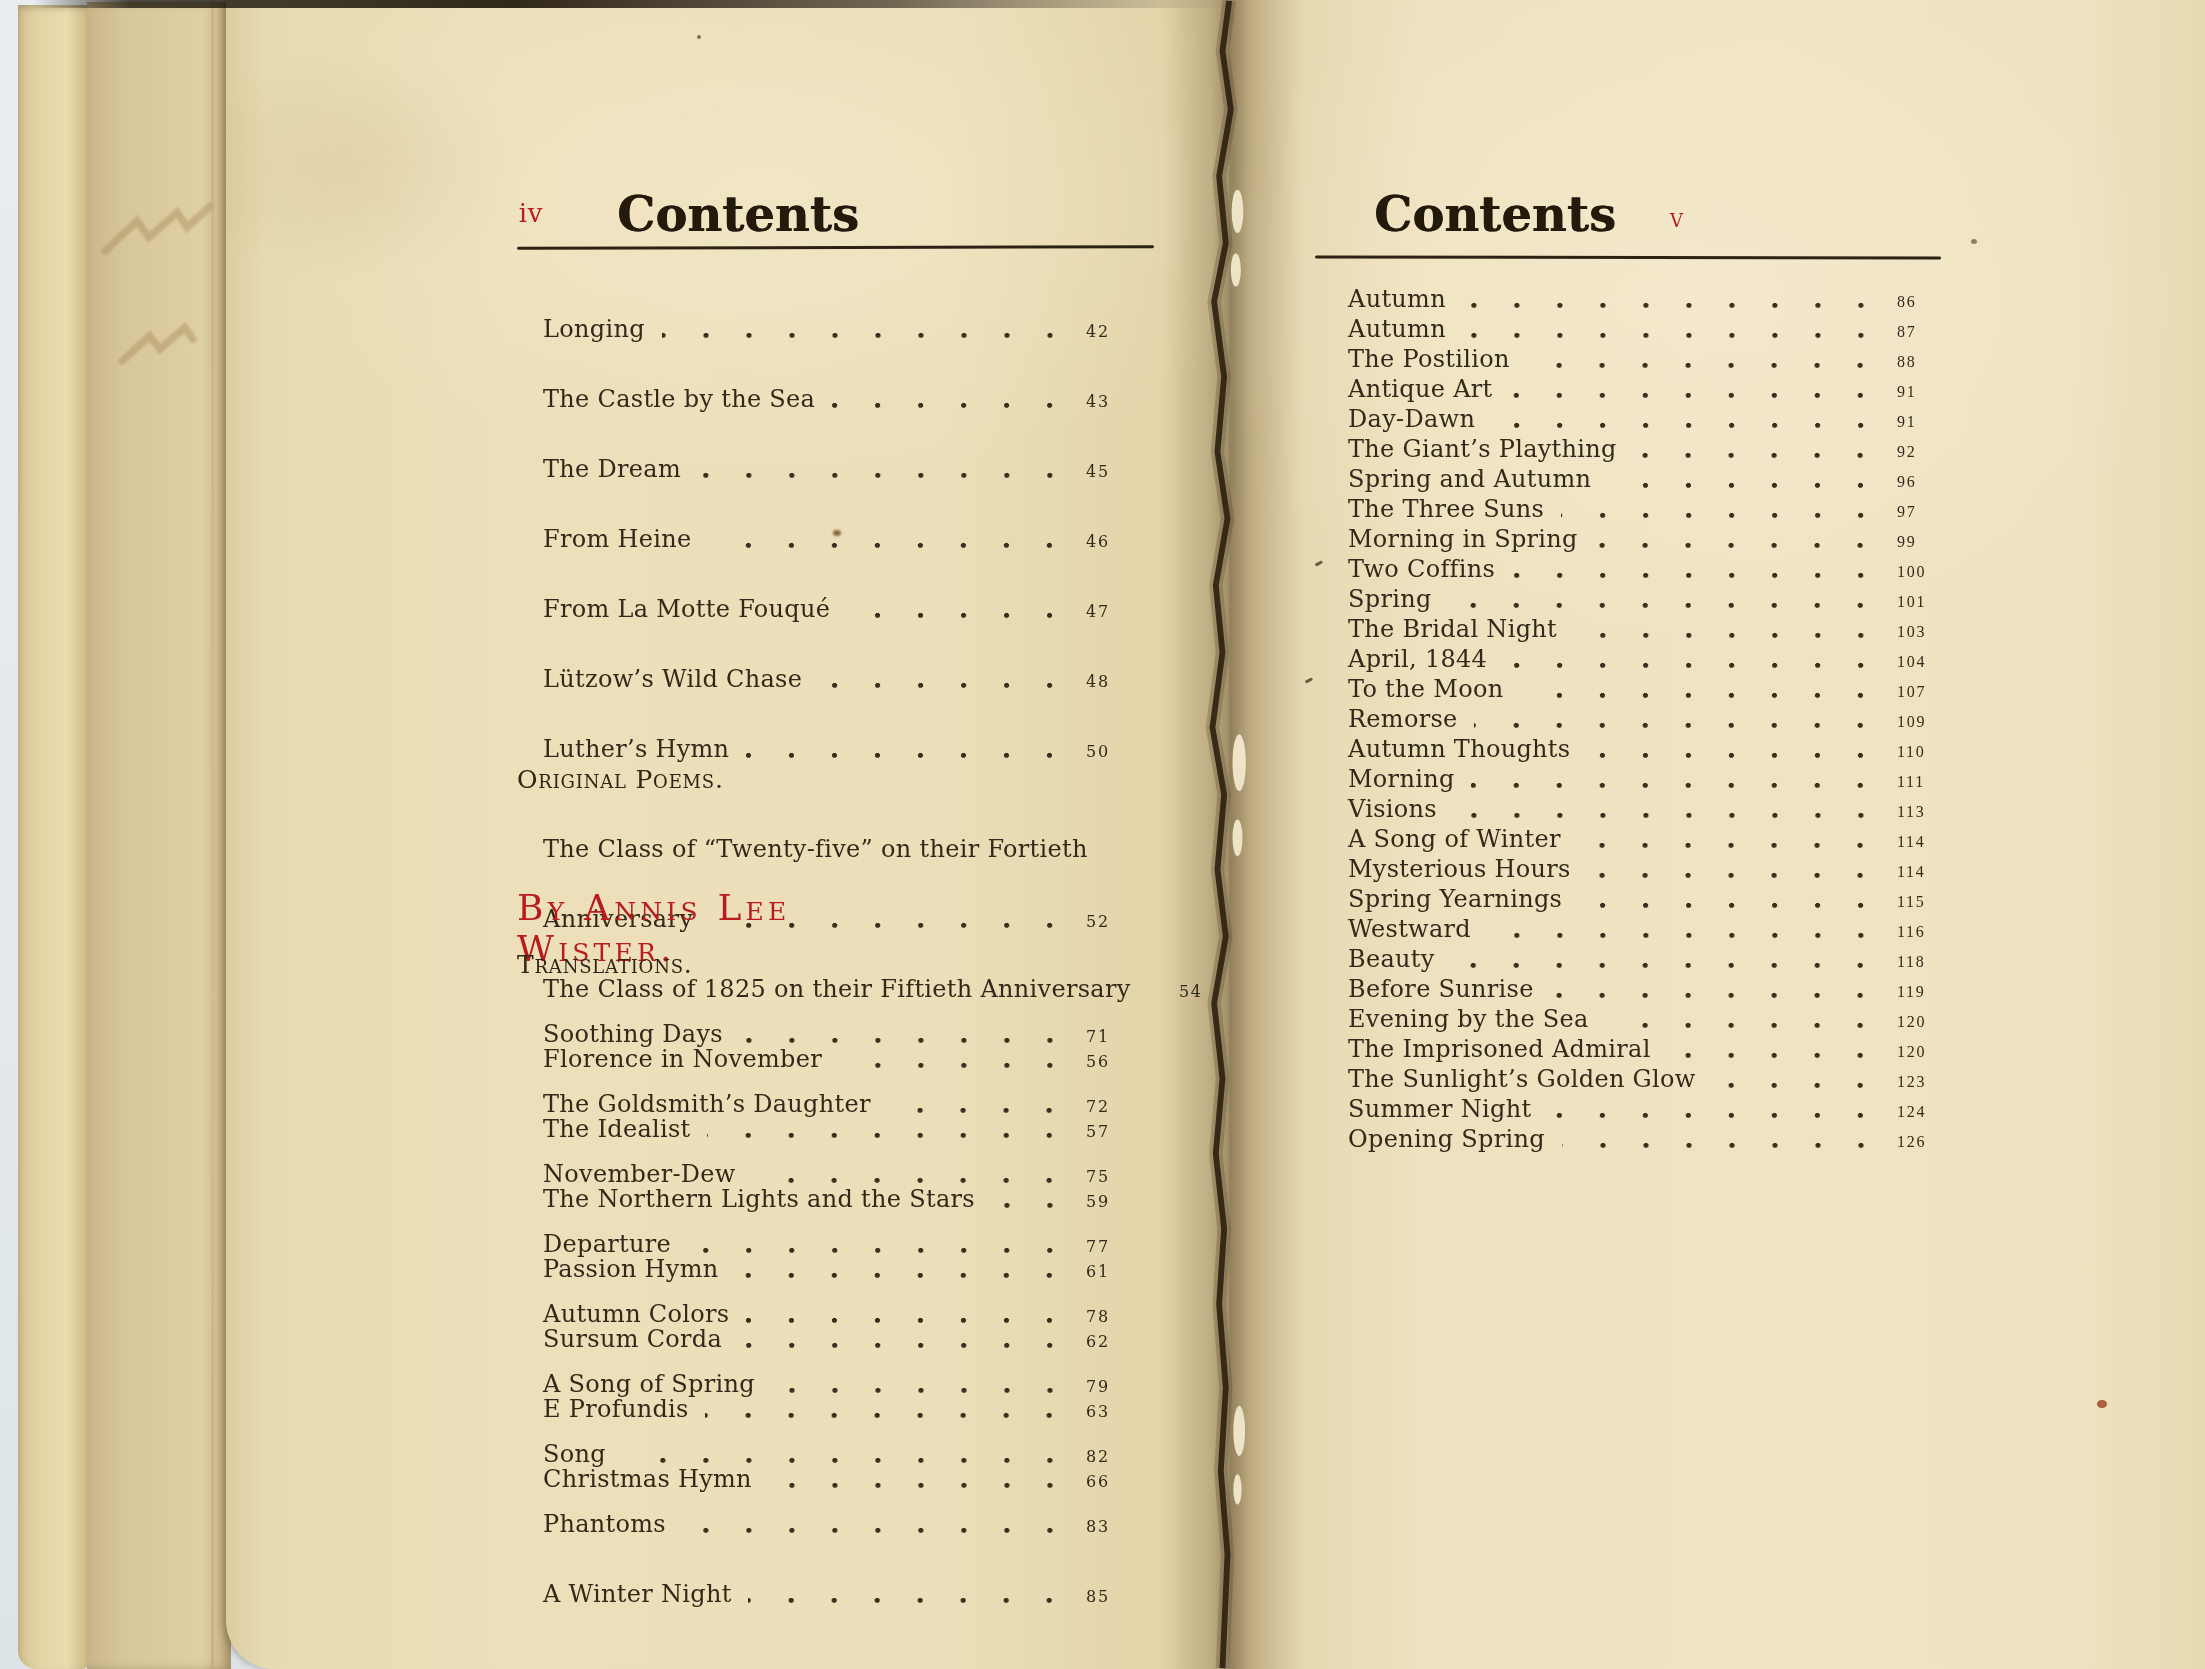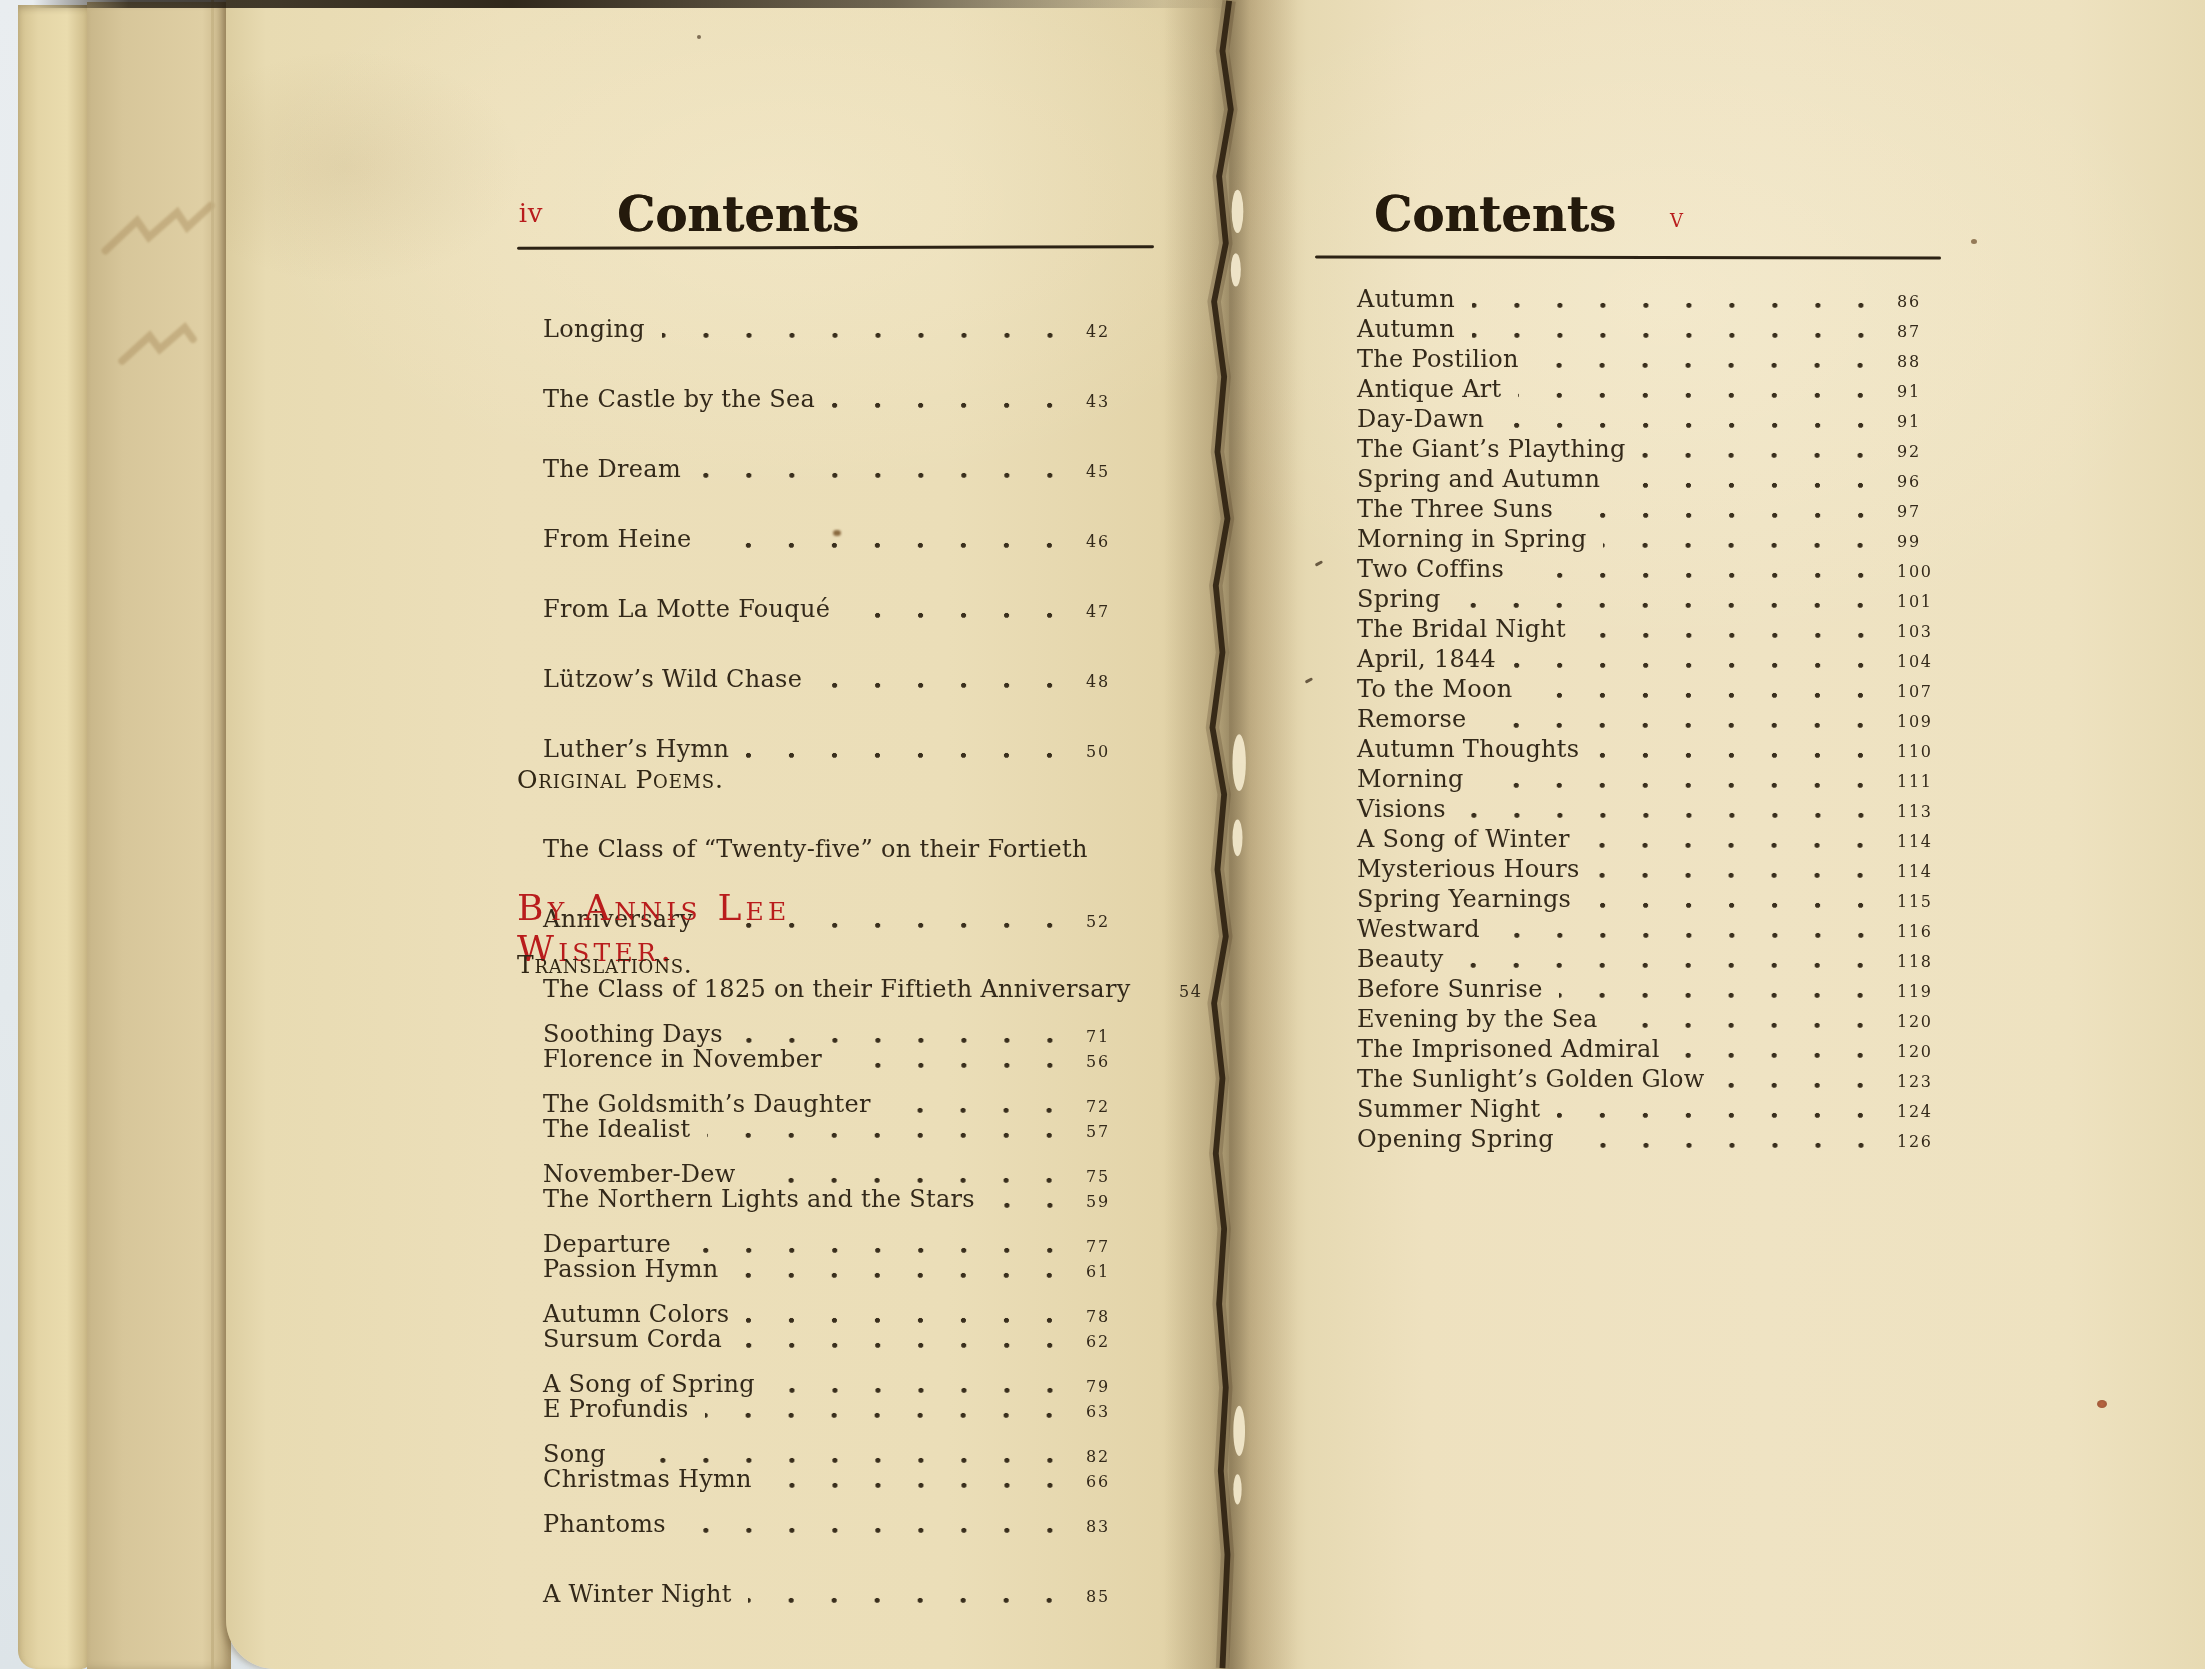--- a/index.html
+++ b/index.html
@@ -77,27 +77,27 @@
   #left-content  .head-title { left:100px; width:217px; }
   #right-content .head-title { left:59px;  width:217px; }
 
   .head-rule { position:absolute; height:3.3px; background:#2c2214; border-radius:1.7px; }
   #left-content  .head-rule { left:0; width:1156px; max-width:637px; top:55px; transform:rotate(-0.12deg); width:637px; }
   #right-content .head-rule { left:0; width:626px; top:65px; transform:rotate(0.1deg); }
 
   .toc { position:absolute; left:0; right:0; }
   #left-toc-1 { top:84px; }
   #left-toc-2 { top:759px; }
-  #right-toc  { top:94px; left:9px; }
+  #right-toc  { top:94px; left:0px; }
 
   .toc-row { display:flex; align-items:baseline; font-size:24px; color:#33291a; }
   #left-content .toc-row  { height:30px;   padding-left:26px; padding-right:25px;margin-top:40px; }
   #right-content .toc-row { height:30px; padding-left:33px; padding-right:5px; }
   .toc-row.cont-row { padding-left:52px; }
-  #right-content .toc-row .pagenum { min-width:59px; }
+  #right-content .toc-row .pagenum { min-width:59px;font-family:Liberation Serif, serif; }
 
   .toc-section { font-variant:small-caps; font-size:25px; height:30px; letter-spacing:0.8px; color:#302614; }
   .toc-title { white-space:nowrap; letter-spacing:0.3px; }
   .leader {
     flex:1 1 auto; height:6.7px; align-self:flex-end; margin:0 15px 6.7px 16.7px;
     background-image:radial-gradient(circle, #3a2f1d 2.3px, rgba(0,0,0,0) 2.8px);
     background-size:43px 6.7px; background-repeat:repeat-x; background-position:right center;
     min-width:16.7px;
   }
   .toc-row.no-leader .leader { background:none; }

